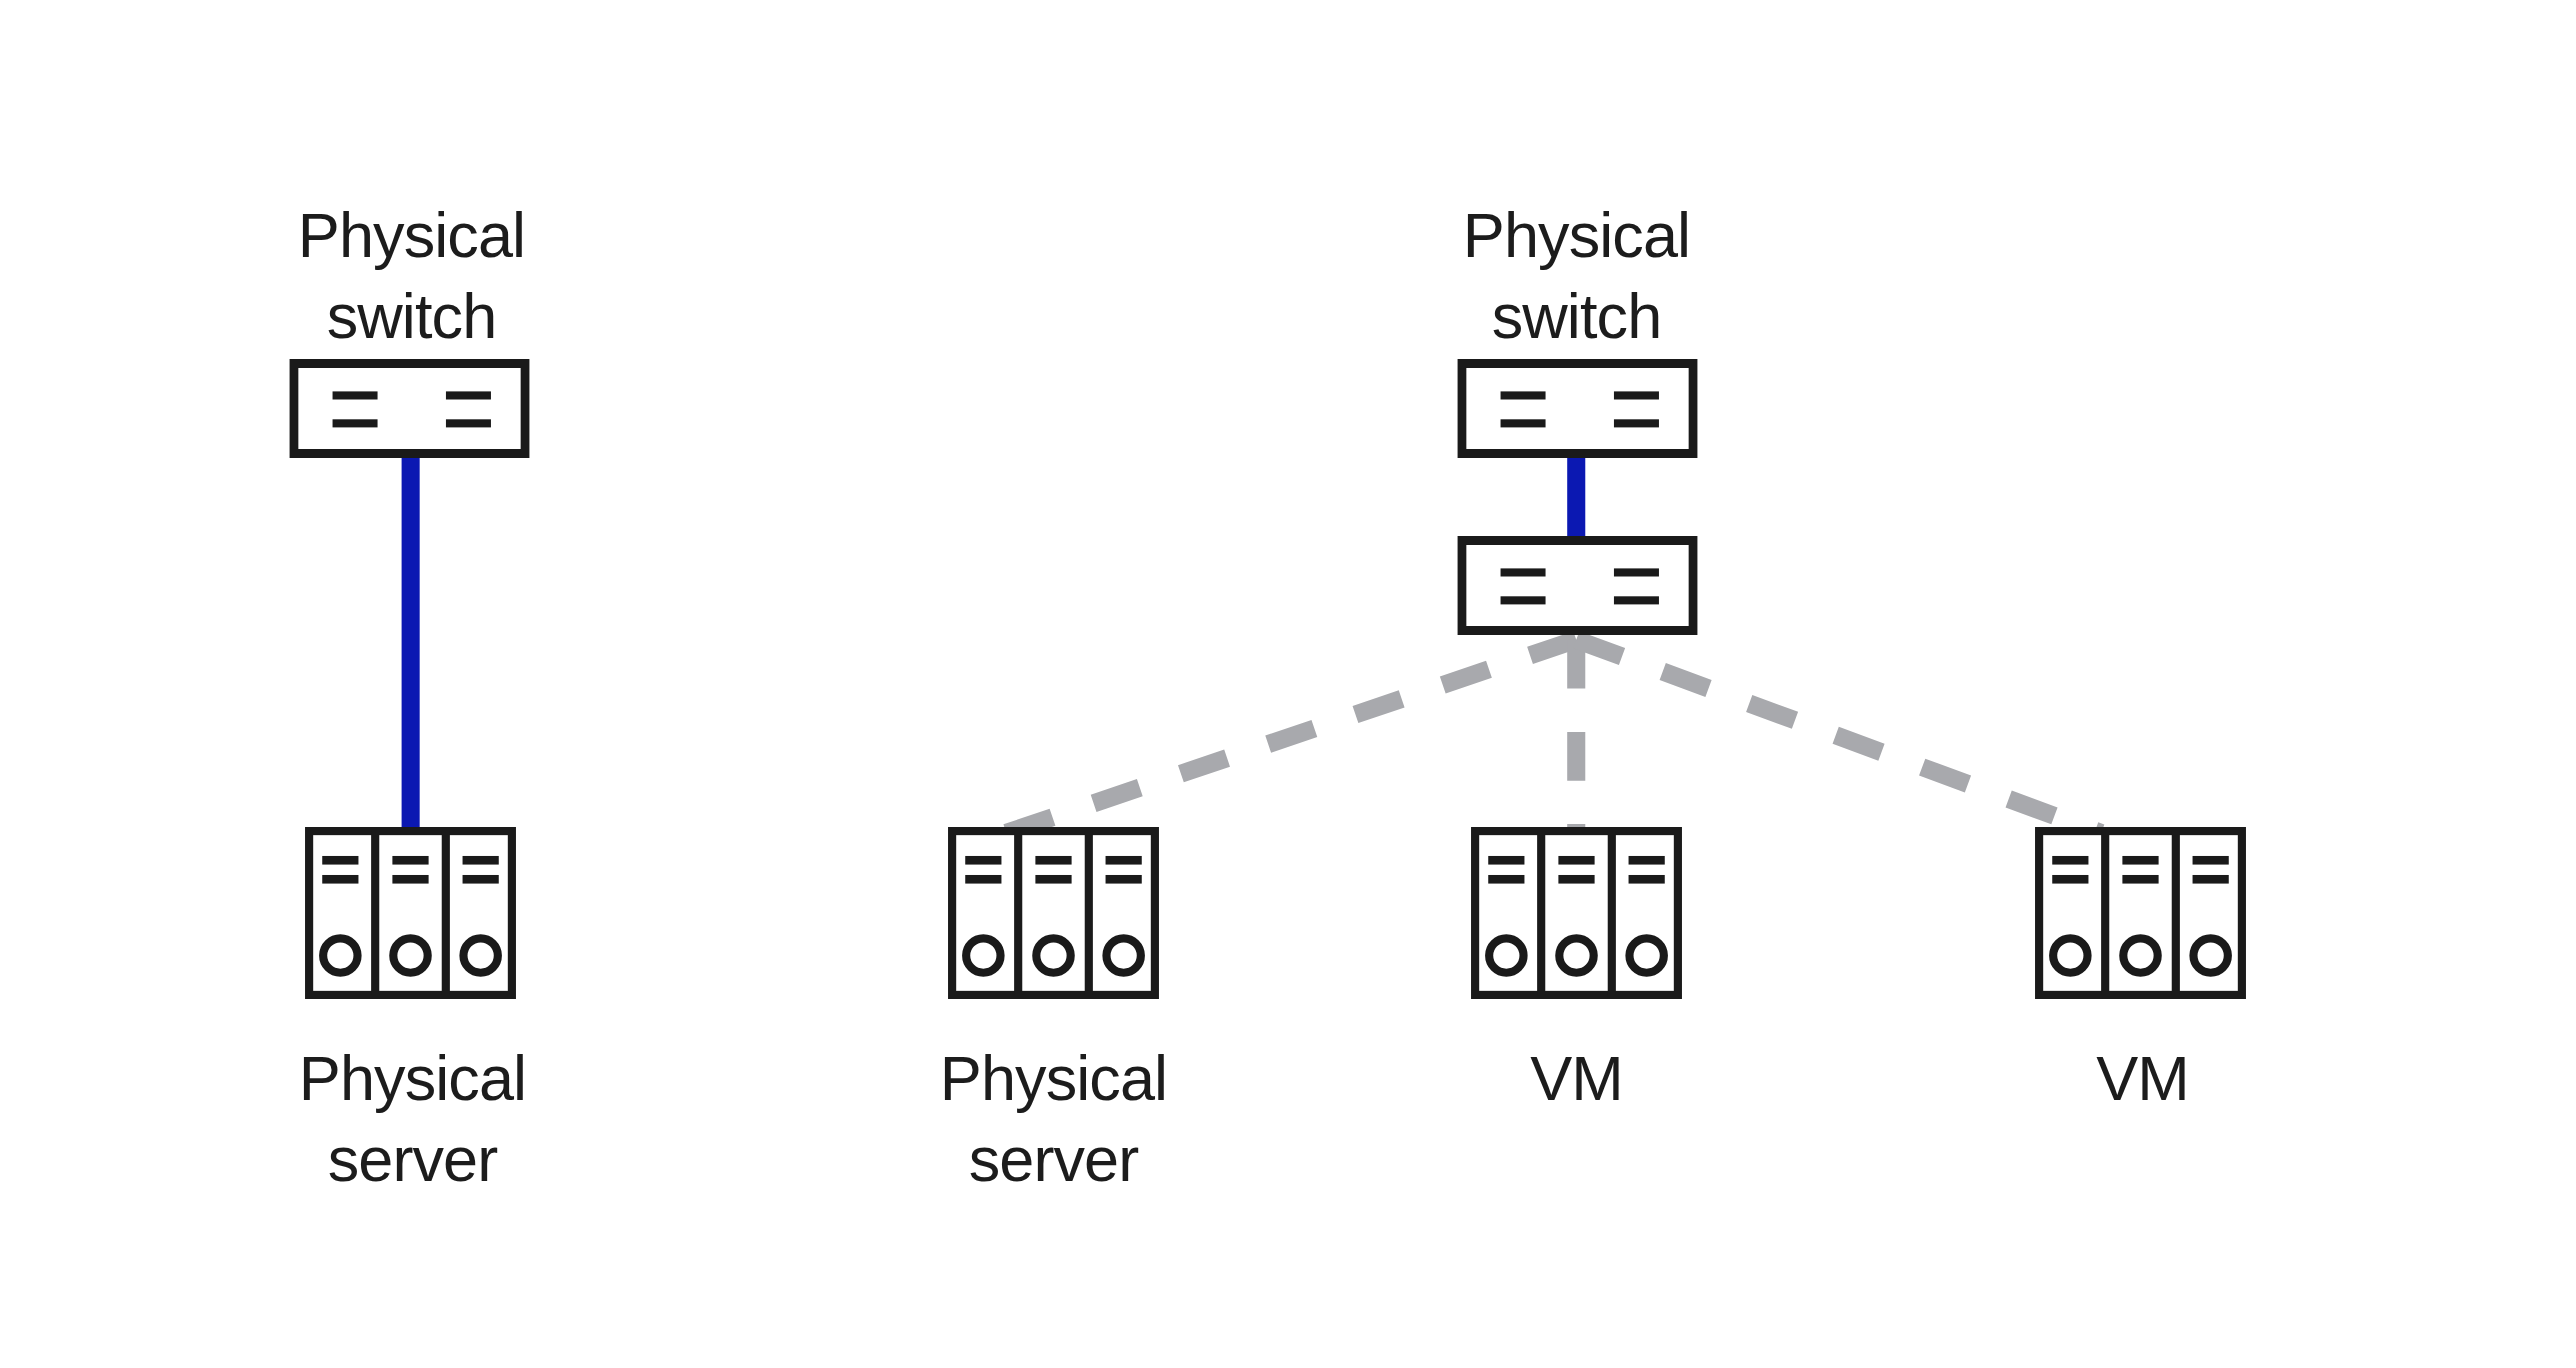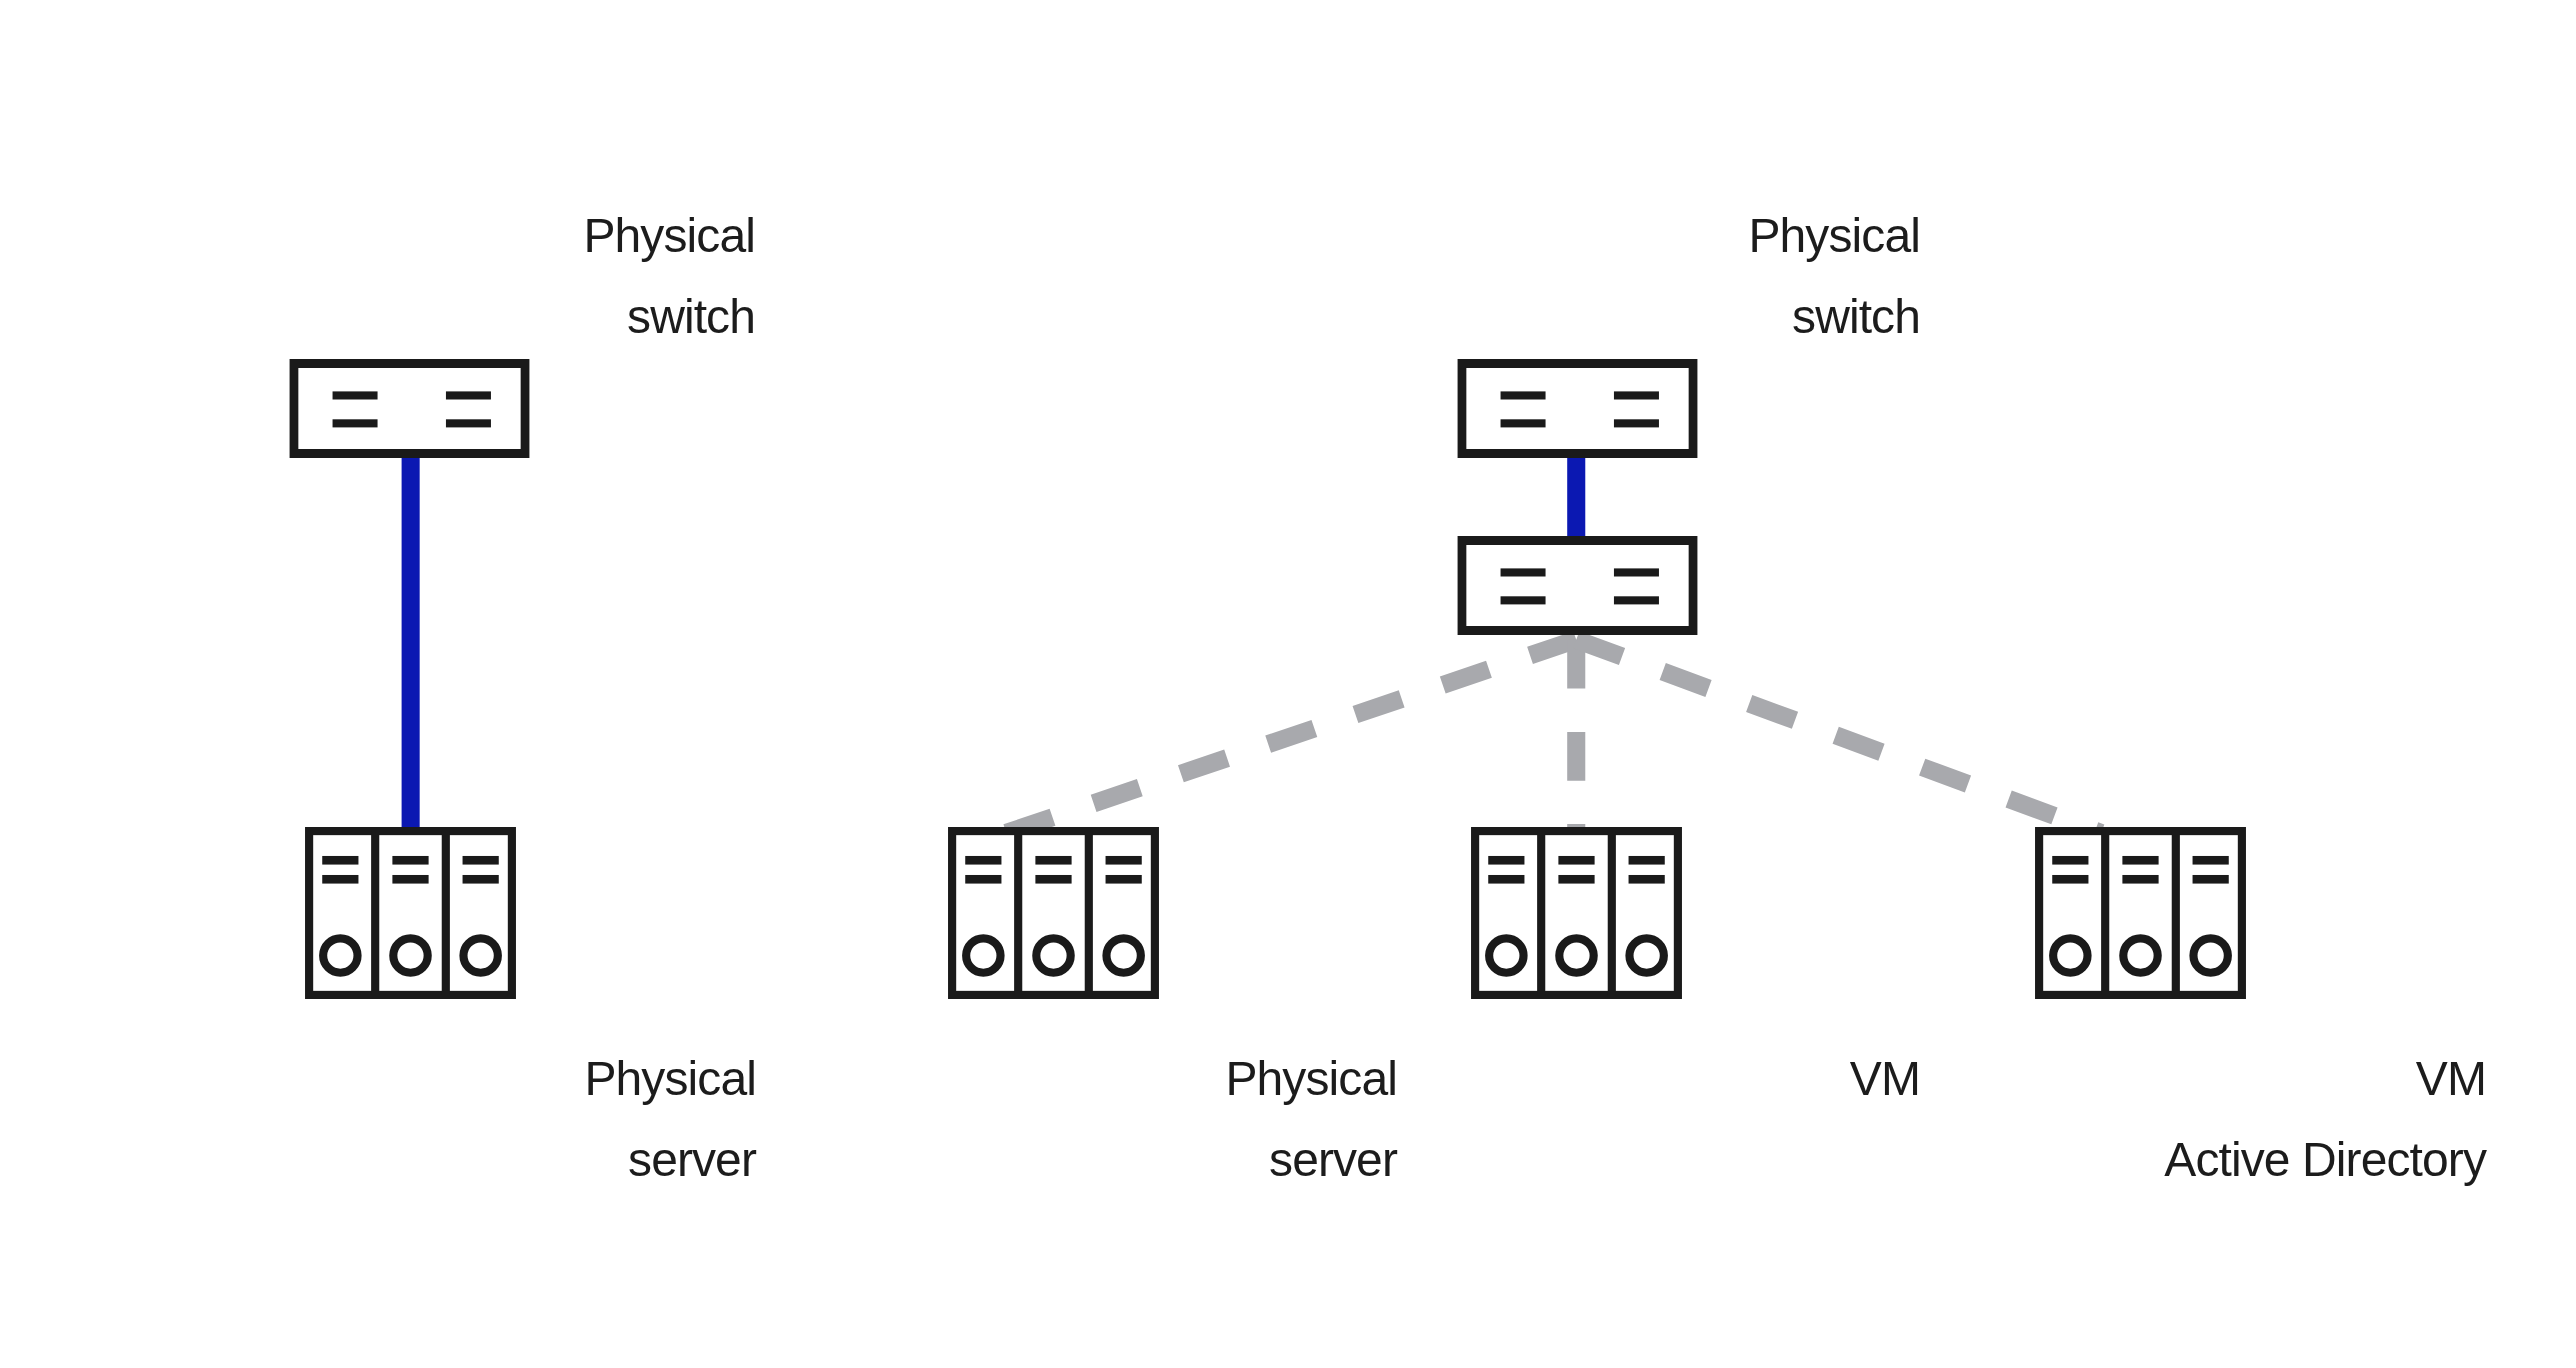--- a/index.html
+++ b/index.html
@@ -17,22 +17,22 @@
   .phys-link{stroke:var(--physical-link);stroke-width:20;fill:none;}
   .virt-link{stroke:var(--virtual-link);stroke-width:20;fill:none;stroke-dasharray:54 48;}
   .node{position:absolute;z-index:2;}
   .node-switch-left   {left:289px; top:359px;}
   .node-switch-right  {left:1457px;top:359px;}
   .node-vswitch-right {left:1457px;top:536px;}
   .node-server-left   {left:305px; top:827px;}
   .node-server-r1     {left:948px;top:827px;}
   .node-server-r2     {left:1471px;top:827px;}
   .node-server-r3     {left:2035px;top:827px;}
-  .label{position:absolute;z-index:3;width:687px;text-align:right;
-         font-size:48px;line-height:81px;letter-spacing:-0.9px;color:var(--text);
+  .label{position:absolute;z-index:3;width:687px;text-align:center;
+         font-size:63px;line-height:81px;letter-spacing:-0.9px;color:var(--text);
          white-space:nowrap;}
   .label-switch-left {left:68px;  top:195px;}
   .label-switch-right{left:1233px;top:195px;}
   .label-server-left {left:69px;  top:1038px;}
   .label-server-r1   {left:710px; top:1038px;}
   .label-server-r2   {left:1233px;top:1038px;}
   .label-server-r3   {left:1799px;top:1038px;}
   .label span{display:block;}
   .defs-hidden{position:absolute;width:0;height:0;overflow:hidden;}
 </style>
@@ -120,17 +120,16 @@
   </svg>
   <div class="label label-server-r2">
     <span>VM</span>
   </div>
 
   <svg class="node node-server-r3" width="211" height="172" viewBox="0 0 233 190">
     <use href="#sym-server"></use>
   </svg>
   <div class="label label-server-r3">
     <span>VM</span>
-    <span>Active Directory</span>
   </div>
 
 </div>
 
 
 </body></html>

